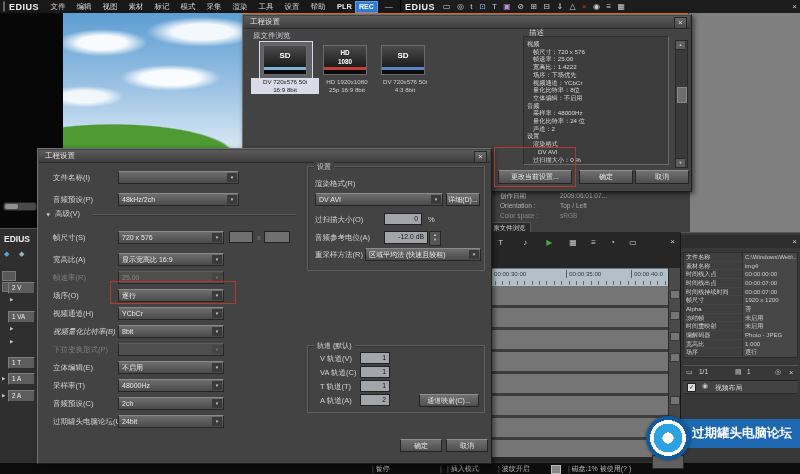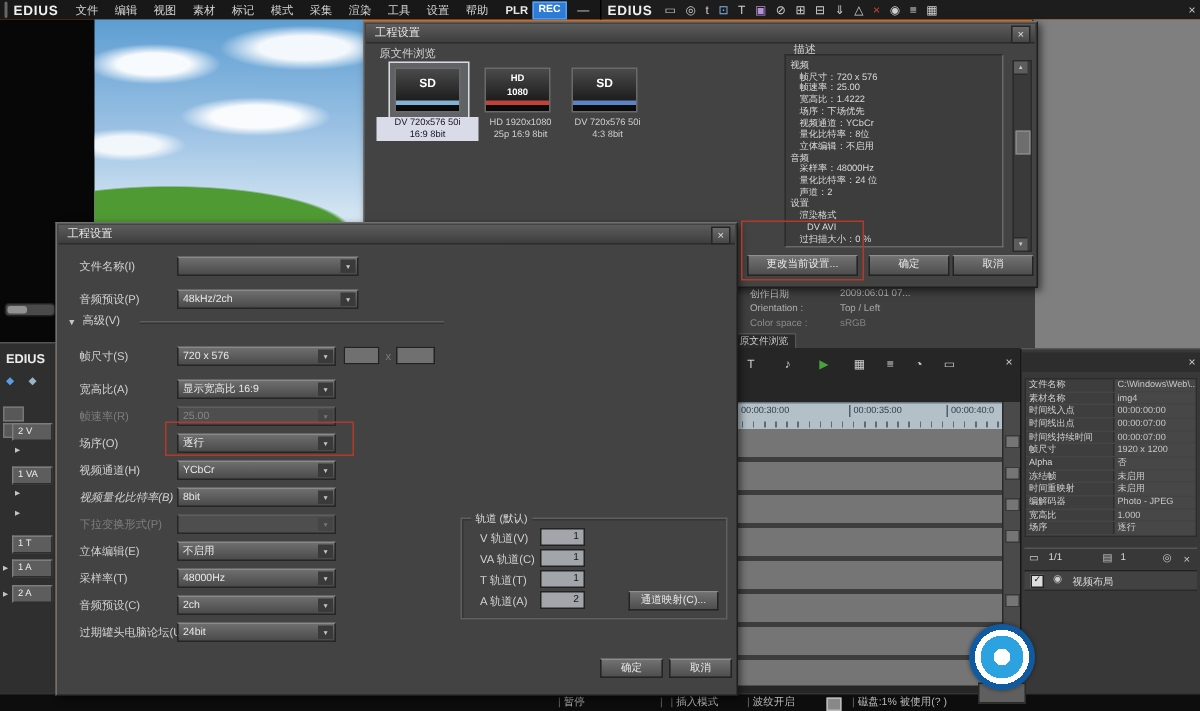--- a/index.html
+++ b/index.html
@@ -350,20 +350,34 @@
     <div class="dd ddis" style="left:80px;top:194px;width:106px;"></div>
     <span class="lbl" style="left:15px;top:214px;">立体编辑(E)</span>
     <div class="dd" style="left:80px;top:212px;width:106px;">不启用</div>
     <span class="lbl" style="left:15px;top:232px;">采样率(T)</span>
     <div class="dd" style="left:80px;top:230px;width:106px;">48000Hz</div>
     <span class="lbl" style="left:15px;top:250px;">音频预设(C)</span>
     <div class="dd" style="left:80px;top:248px;width:106px;">2ch</div>
     <span class="lbl" style="left:15px;top:268px;">过期罐头电脑论坛(U)</span>
     <div class="dd" style="left:80px;top:266px;width:106px;">24bit</div>
 
+    <div class="grp" style="left:269px;top:17px;width:176px;height:103px;">
+      <span class="legend">设置</span>
+      <span class="lbl" style="left:7px;top:12px;">渲染格式(R)</span>
+      <div class="dd" style="left:7px;top:26px;width:128px;">DV AVI</div>
+      <div class="btn" style="left:138px;top:26px;width:34px;height:13px;line-height:11px;">详细(D)...</div>
+      <span class="lbl" style="left:7px;top:48px;">过扫描大小(O)</span>
+      <div class="vbox" style="left:76px;top:46px;width:38px;">0</div>
+      <span class="lbl" style="left:120px;top:48px;">%</span>
+      <span class="lbl" style="left:7px;top:66px;">音频参考电位(A)</span>
+      <div class="vbox" style="left:76px;top:64px;width:44px;height:13px;">-12.0 dB</div>
+      <div class="spin" style="left:121px;top:64px;">▲<br>▼</div>
+      <span class="lbl" style="left:7px;top:83px;">重采样方法(R)</span>
+      <div class="dd" style="left:57px;top:81px;width:116px;">区域平均法 (快速且较粗)</div>
+    </div>
 
 
     <div class="grp" style="left:269px;top:196px;width:176px;height:66px;">
       <span class="legend">轨道 (默认)</span>
       <span class="lbl" style="left:12px;top:8px;">V 轨道(V)</span>
       <div class="vbox" style="left:52px;top:6px;width:30px;">1</div>
       <span class="lbl" style="left:12px;top:22px;">VA 轨道(C)</span>
       <div class="vbox" style="left:52px;top:20px;width:30px;">1</div>
       <span class="lbl" style="left:12px;top:36px;">T 轨道(T)</span>
       <div class="vbox" style="left:52px;top:34px;width:30px;">1</div>
@@ -382,16 +396,19 @@
   <div class="abs" style="left:0;top:462px;width:800px;height:12px;background:#0d0d0d;border-top:1px solid #333;">
     <span class="sb-item" style="left:372px;">暂停</span>
     <span class="sb-item" style="left:440px;"></span>
     <span class="sb-item" style="left:447px;">插入模式</span>
     <span class="sb-item" style="left:498px;">波纹开启</span>
     <span class="abs" style="left:551px;top:2px;width:8px;height:7px;background:#888;border:1px solid #bbb;"></span>
     <span class="sb-item" style="left:568px;">磁盘:1% 被使用(? )</span>
   </div>
   <div class="abs" style="left:652px;top:455px;width:30px;height:12px;background:#5f5f5f;border:1px solid #2a2a2a;z-index:39;"></div>
 
+  <div class="abs" style="left:678px;top:419px;width:122px;height:29px;background:#1e68b2;z-index:50;">
+    <span class="abs" style="left:14px;top:6px;font-size:12.5px;font-weight:bold;color:#ffffff;white-space:nowrap;">过期罐头电脑论坛</span>
+  </div>
   <div class="abs" style="left:646px;top:416px;width:44px;height:44px;border-radius:50%;z-index:51;
        background:radial-gradient(circle at 50% 50%, #ffffff 0 18%, #2da2e0 18% 46%, #ffffff 46% 58%, #0f5aa0 58% 100%);
        box-shadow:0 0 3px rgba(0,0,0,.5);"></div>
 </div>
 
 </body></html>

